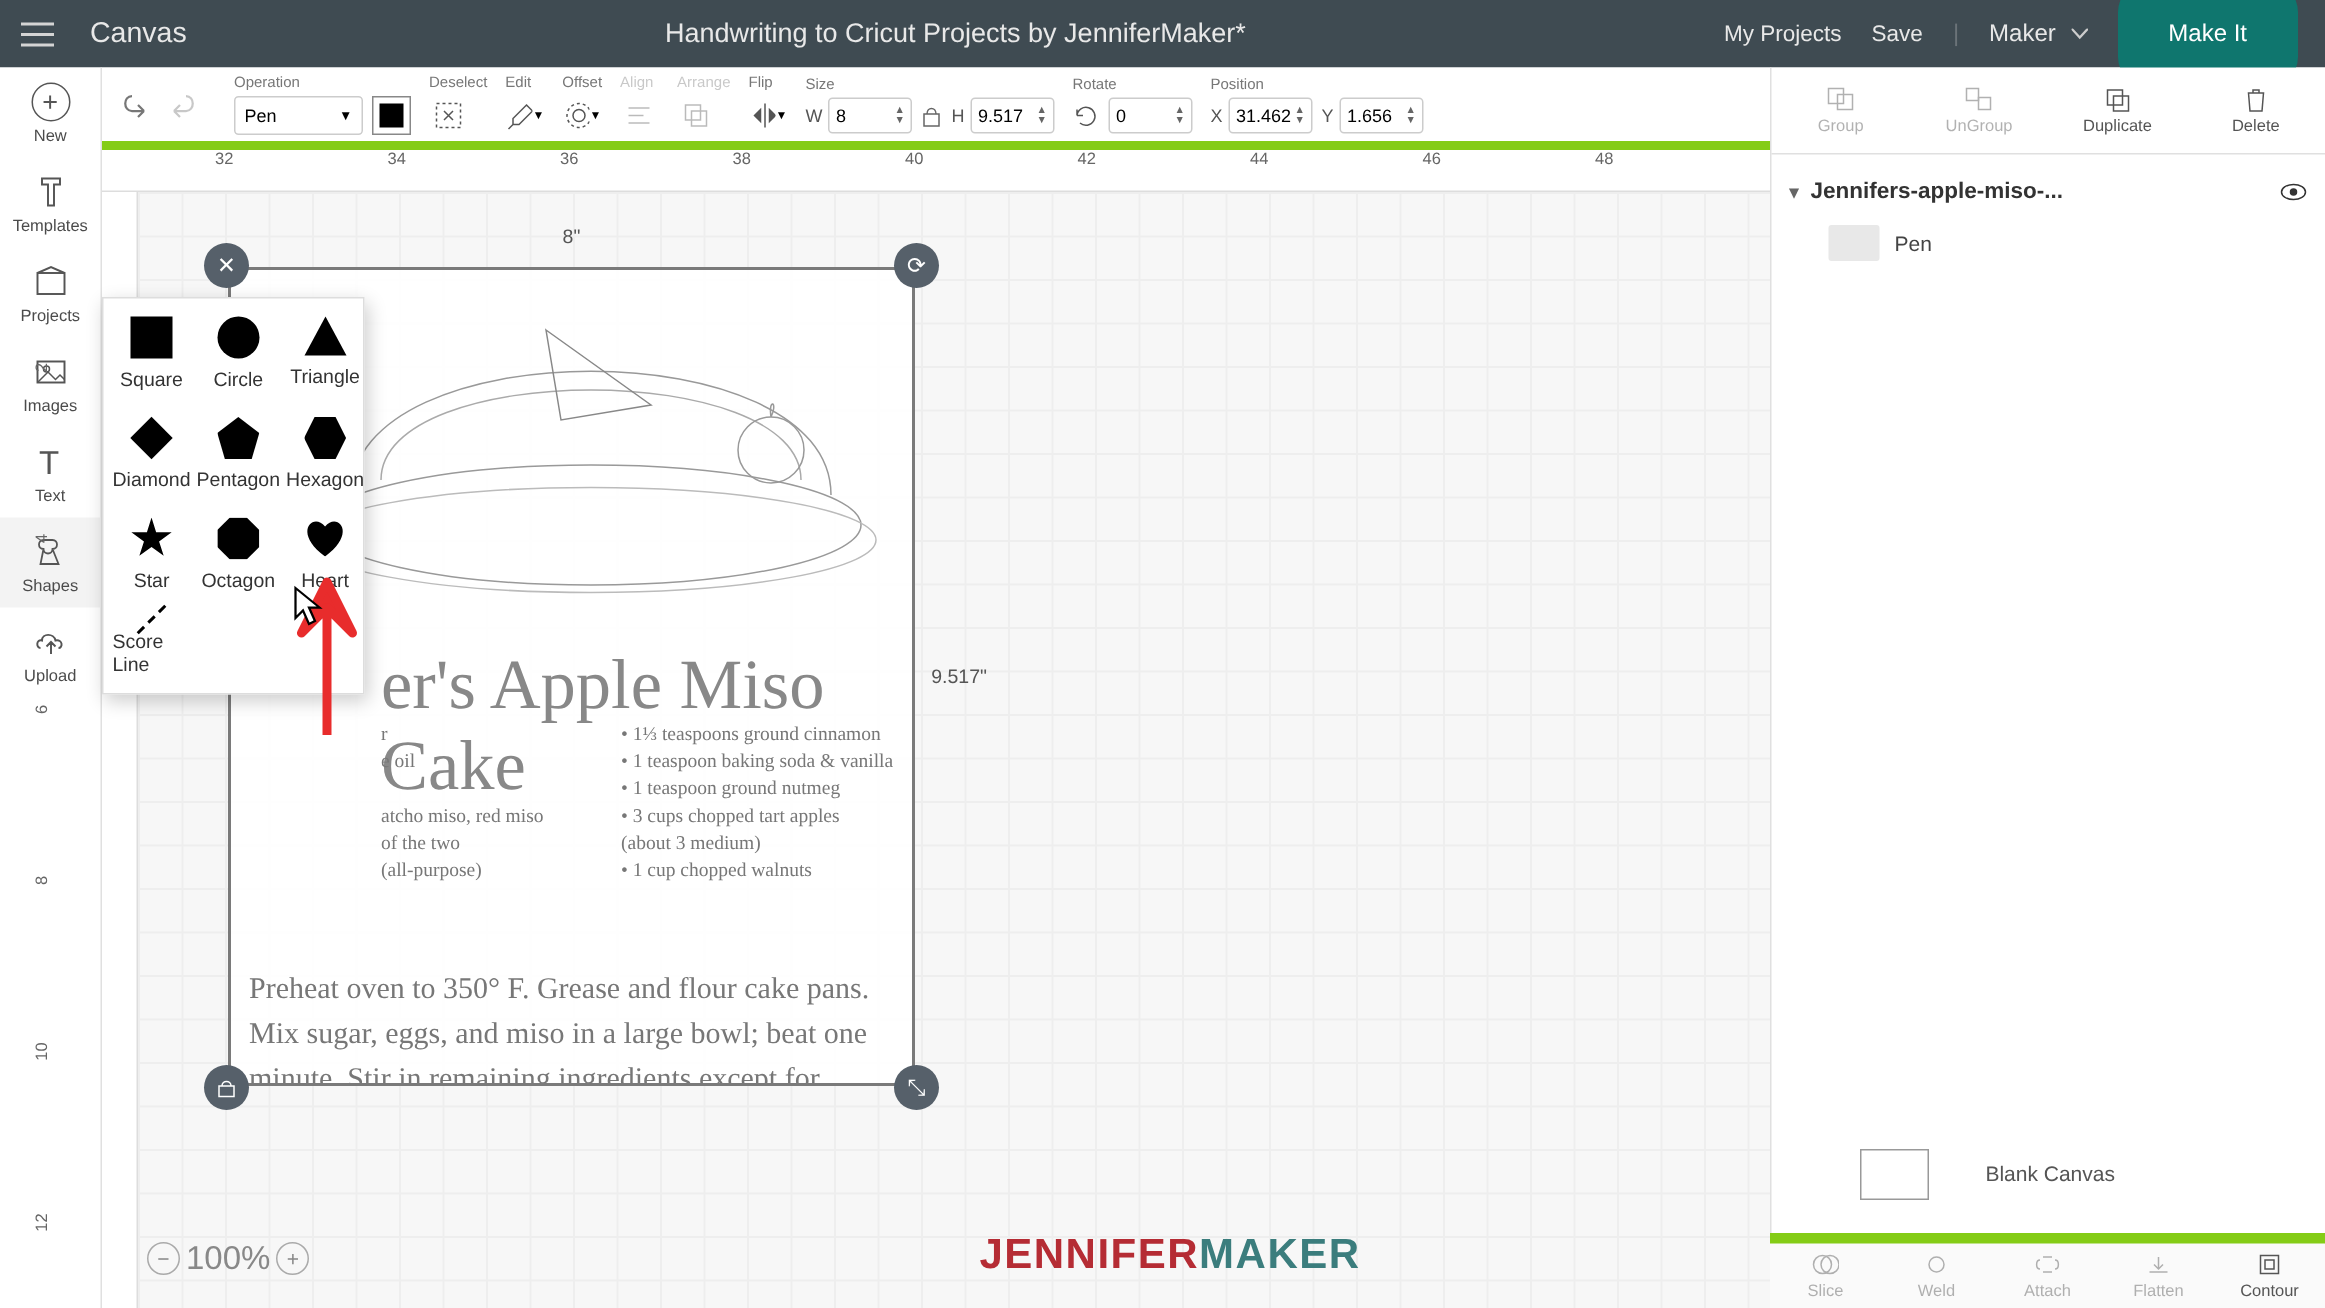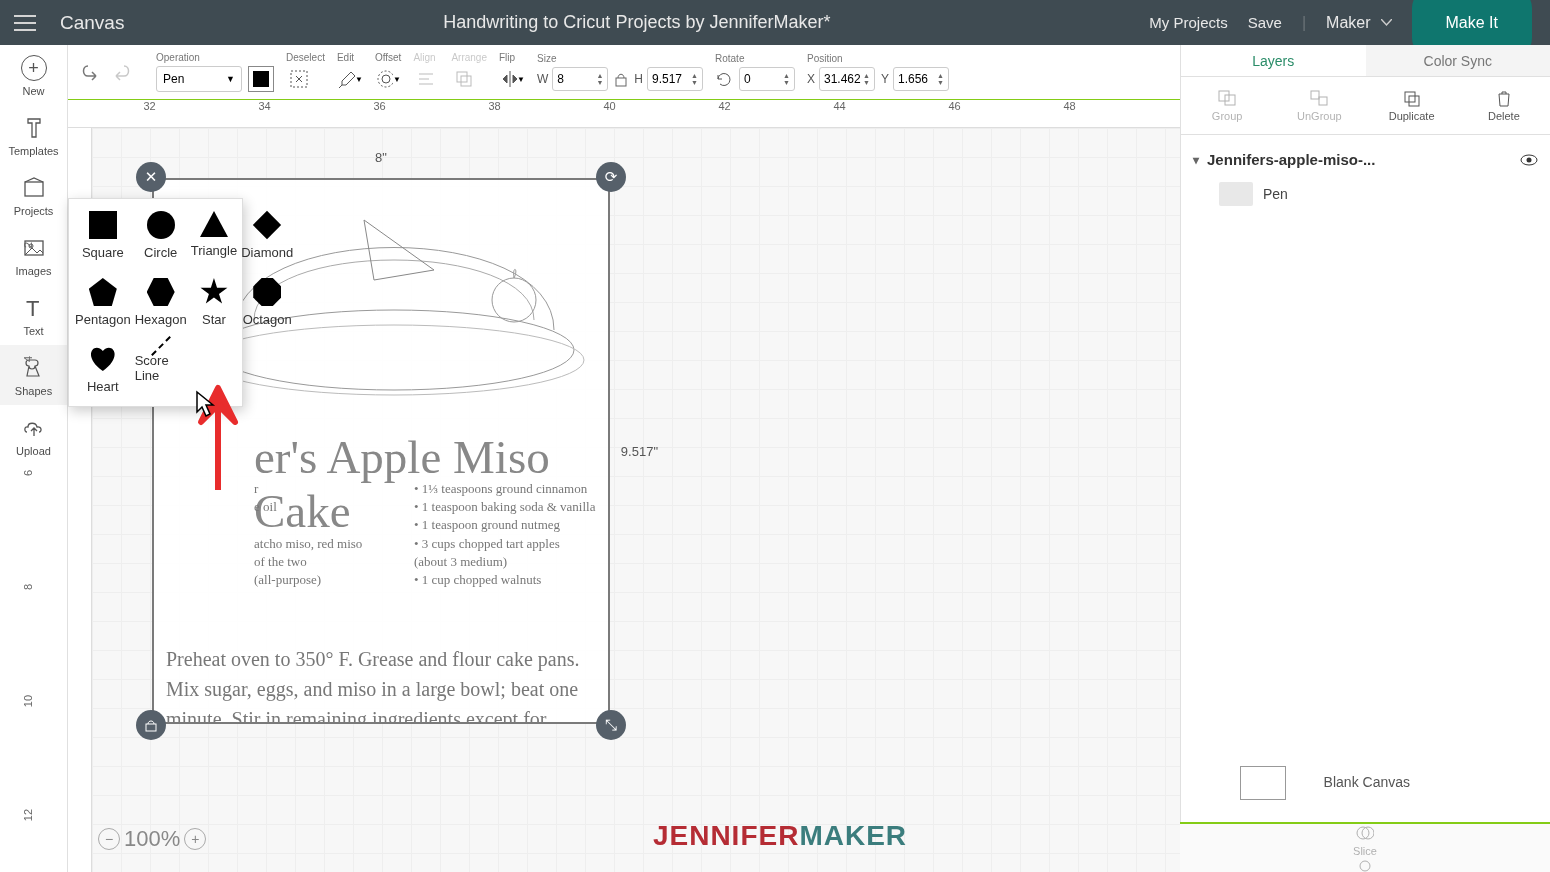--- a/index.html
+++ b/index.html
@@ -19,21 +19,21 @@
 .make-it-btn { background: #0f766e; color: #fff; border: none; padding: 26px 34px; border-radius: 20px; font-size: 16px; cursor: pointer; }
 
 
 .left-sidebar { position: absolute; left: 0; top: 45px; width: 68px; bottom: 0; background: #fff; border-right: 1px solid #e0e0e0; }
 .side-item { display: flex; flex-direction: column; align-items: center; padding: 10px 0 8px; cursor: pointer; color: #4b4b4b; font-size: 11px; gap: 4px; }
 .side-item.active { background: #f3f3f3; }
 .side-icon { width: 26px; height: 26px; display: flex; align-items: center; justify-content: center; }
 .plus-circle { width: 26px; height: 26px; border: 1.5px solid #555; border-radius: 50%; display: flex; align-items: center; justify-content: center; font-size: 18px; color: #555; }
 
 
-.edit-toolbar { position: absolute; left: 68px; right: 370px; top: 45px; height: 55px; background: #fff; border-bottom: 1px solid #84cc16; display: flex; align-items: center; padding: 0 12px; gap: 12px; }
+.edit-toolbar { position: absolute; left: 68px; right: 370px; top: 45px; height: 55px; background: #fff; border-bottom: 6px solid #84cc16; display: flex; align-items: center; padding: 0 12px; gap: 12px; }
 .undo-redo { display: flex; gap: 8px; padding-right: 12px; }
 .undo-redo svg { cursor: pointer; }
 .tool-group { display: flex; flex-direction: column; gap: 3px; }
 .tool-label { font-size: 10px; color: #777; }
 .tool-body { display: flex; align-items: center; gap: 6px; }
 .op-select { width: 86px; height: 26px; border: 1px solid #ccc; border-radius: 3px; font-size: 12px; padding: 0 6px; background: #fff; display: flex; align-items: center; justify-content: space-between; }
 .color-swatch { width: 26px; height: 26px; border: 1px solid #888; background: #fff; position: relative; cursor: pointer; }
 .color-swatch::after { content: ''; position: absolute; inset: 4px; background: #000; }
 .icon-btn { width: 26px; height: 26px; display: flex; align-items: center; justify-content: center; cursor: pointer; }
 .icon-btn.dim { opacity: 0.4; }
@@ -63,21 +63,21 @@
 .dim-h { right: -50px; top: 50%; transform: translateY(-50%); }
 
 
 .recipe-title { font-family: cursive; font-size: 47px; color: #888; position: absolute; left: 100px; top: 250px; }
 .recipe-col { position: absolute; font-size: 13px; color: #777; font-family: cursive; line-height: 1.4; }
 .recipe-col.left { left: 100px; top: 300px; width:150px;}
 .recipe-col.right { left: 260px; top: 300px; }
 .recipe-body { position: absolute; left: 12px; right: 12px; top: 464px; font-size: 20px; color: #777; font-family: cursive; line-height: 1.5; }
 
 
-.shapes-popup { position: absolute; left: 0; top: 98px; width: 175px; background: #fff; box-shadow: 2px 4px 12px rgba(0,0,0,0.2); border: 1px solid #ddd; padding: 12px 6px; display: grid; grid-template-columns: 1fr 1fr 1fr 1fr; gap: 18px 4px; z-index: 10; }
+.shapes-popup { position: absolute; left: 0; top: 98px; width: 175px; background: #fff; box-shadow: 2px 4px 12px rgba(0,0,0,0.2); border: 1px solid #ddd; padding: 12px 6px; display: grid; grid-template-columns: 1fr 1fr 1fr; gap: 18px 4px; z-index: 10; }
 .shape-item { display: flex; flex-direction: column; align-items: center; gap: 6px; cursor: pointer; font-size: 13px; color: #333; }
 .shape-glyph { width: 28px; height: 28px; background: #000; }
 .shape-circle { border-radius: 50%; }
 .shape-diamond { transform: rotate(45deg); width: 20px; height: 20px; margin: 4px; }
 .shape-triangle { background: transparent; width: 0; height: 0; border-left: 14px solid transparent; border-right: 14px solid transparent; border-bottom: 26px solid #000; }
 .shape-pentagon { clip-path: polygon(50% 0, 100% 38%, 82% 100%, 18% 100%, 0 38%); }
 .shape-hexagon { clip-path: polygon(25% 0, 75% 0, 100% 50%, 75% 100%, 25% 100%, 0 50%); }
 .shape-star { clip-path: polygon(50% 0,61% 35%,98% 35%,68% 57%,79% 91%,50% 70%,21% 91%,32% 57%,2% 35%,39% 35%); }
 .shape-octagon { clip-path: polygon(30% 0,70% 0,100% 30%,100% 70%,70% 100%,30% 100%,0 70%,0 30%); }
 .shape-heart { clip-path: path('M14 26 C-8 10 6 -4 14 6 C22 -4 36 10 14 26 Z'); }
@@ -102,21 +102,21 @@
 .layer-tree { padding: 10px 8px; flex: 1; overflow: auto; }
 .layer-group { display: flex; align-items: center; gap: 8px; padding: 6px 4px; font-size: 15px; font-weight: bold; color: #333; }
 .layer-item { display: flex; align-items: center; gap: 10px; padding: 8px 4px 8px 30px; font-size: 14px; color: #444; }
 .layer-thumb { width: 34px; height: 24px; background: #e8e8e8; border-radius: 2px; }
 .chev { font-size: 12px; color: #666; }
 .eye { margin-left: auto; width: 18px; }
 
 
 .canvas-swatch { position: absolute; right: 264px; bottom: 72px; width: 46px; height: 34px; border: 1px solid #999; background: #fff; }
 .canvas-swatch-lbl { position: absolute; right: 140px; bottom: 82px; font-size: 14px; color: #555; margin-top: 28px; }
-.slice-bar { position: absolute; right: 0; bottom: 0; width: 370px; height: 50px; border-top: 2px solid #84cc16; background: #fafafa; display: flex; flex-direction: column; }
+.slice-bar { position: absolute; right: 0; bottom: 0; width: 370px; height: 50px; border-top: 7px solid #84cc16; background: #fafafa; display: flex; }
 .slice-btn { flex: 1; display: flex; flex-direction: column; align-items: center; justify-content: center; gap: 3px; font-size: 11px; color: #555; }
 .slice-btn.dim { opacity: 0.45; }
 
 
 .watermark { position: absolute; left: 50%; bottom: 20px; transform: translateX(-50%); font-size: 28px; font-weight: 800; letter-spacing: 1px; z-index: 40; white-space: nowrap; }
 .watermark .red { color: #b52c34; margin-left: 10px; }
 .watermark .teal { color: #3b7d7d; }
 </style>
 </head>
 <body>
@@ -461,24 +461,20 @@
   </svg>
 
   <div class="zoom-ctrl">
     <div class="zbtn">−</div>
     <span>100%</span>
     <div class="zbtn">+</div>
   </div>
 </div>
 
 <div class="right-panel">
-  <div class="panel-tabs">
-    <div class="panel-tab">Layers</div>
-    <div class="panel-tab inactive">Color Sync</div>
-  </div>
   <div class="layer-actions">
     <div class="layer-act-btn dim">
         <svg width="20" height="18">
           <rect x="2" y="2" width="10" height="10" fill="none" stroke="#555"></rect>
           <rect x="8" y="6" width="10" height="10" fill="none" stroke="#555"></rect>
         </svg>
         <span>Group</span>
       </div>
     <div class="layer-act-btn dim">
         <svg width="20" height="18">

